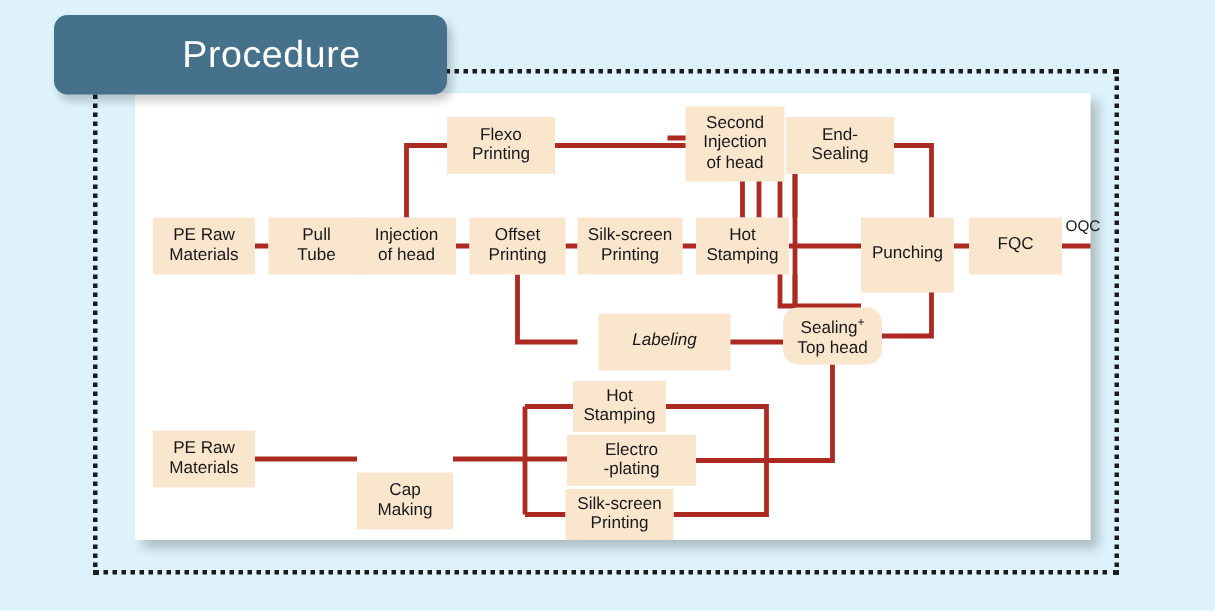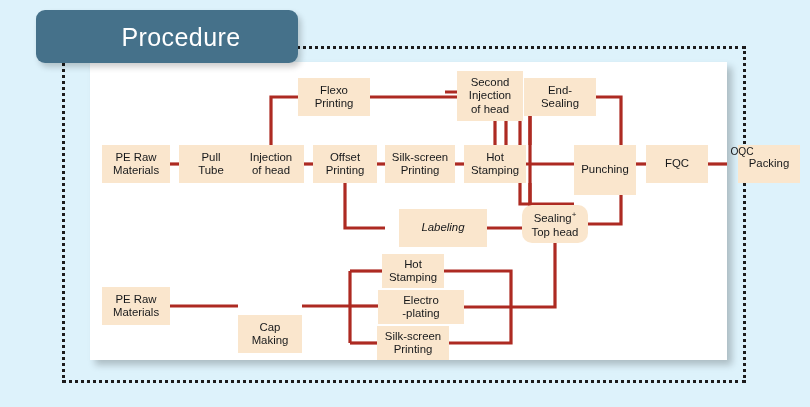--- a/index.html
+++ b/index.html
@@ -189,21 +189,20 @@
   <div class="node" style="left:385px; top:145px; width:70px; height:38px;">Silk-screen
 Printing</div>
 
   <div class="node" style="left:464px; top:145px; width:62px; height:38px;">Hot
 Stamping</div>
 
   <div class="node" style="left:574px; top:145px; width:62px; height:50px;">Punching</div>
 
   <div class="node" style="left:646px; top:145px; width:62px; height:38px;">FQC</div>
 
-  <div class="node" style="left:738px; top:145px; width:62px; height:38px;">Packing</div>
 
   <div class="node" style="left:298px; top:78px; width:72px; height:38px;">Flexo
 Printing</div>
 
   <div class="node" style="left:445px; top:71px; width:66px; height:50px;margin-left:12px;">Second
 Injection
 of head</div>
 
   <div class="node" style="left:524px; top:78px; width:72px; height:38px;">End-
 Sealing</div>
@@ -222,15 +221,15 @@
 
   <div class="node" style="left:382px; top:254px; width:62px; height:34px;">Hot
 Stamping</div>
 
   <div class="node" style="left:378px; top:290px; width:86px; height:34px;">Electro
 -plating</div>
 
   <div class="node" style="left:377px; top:326px; width:72px; height:34px;">Silk-screen
 Printing</div>
 
-  <div class="edge-label" style="left:722px; top:146px; width:40px;">OQC</div>
+  <div class="edge-label" style="left:702px; top:146px; width:40px;">OQC</div>
 
 </div>
 
 </body></html>

